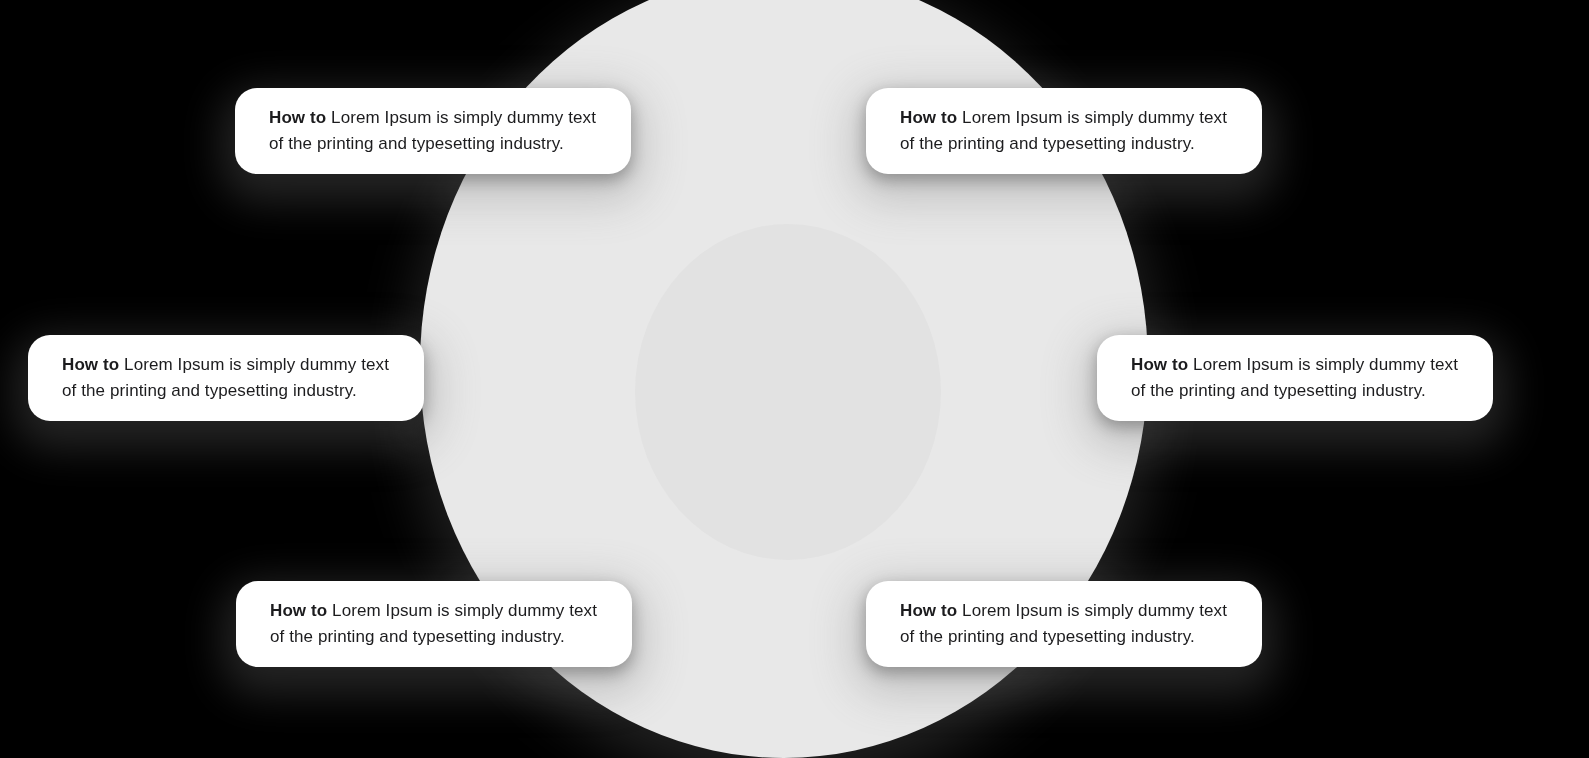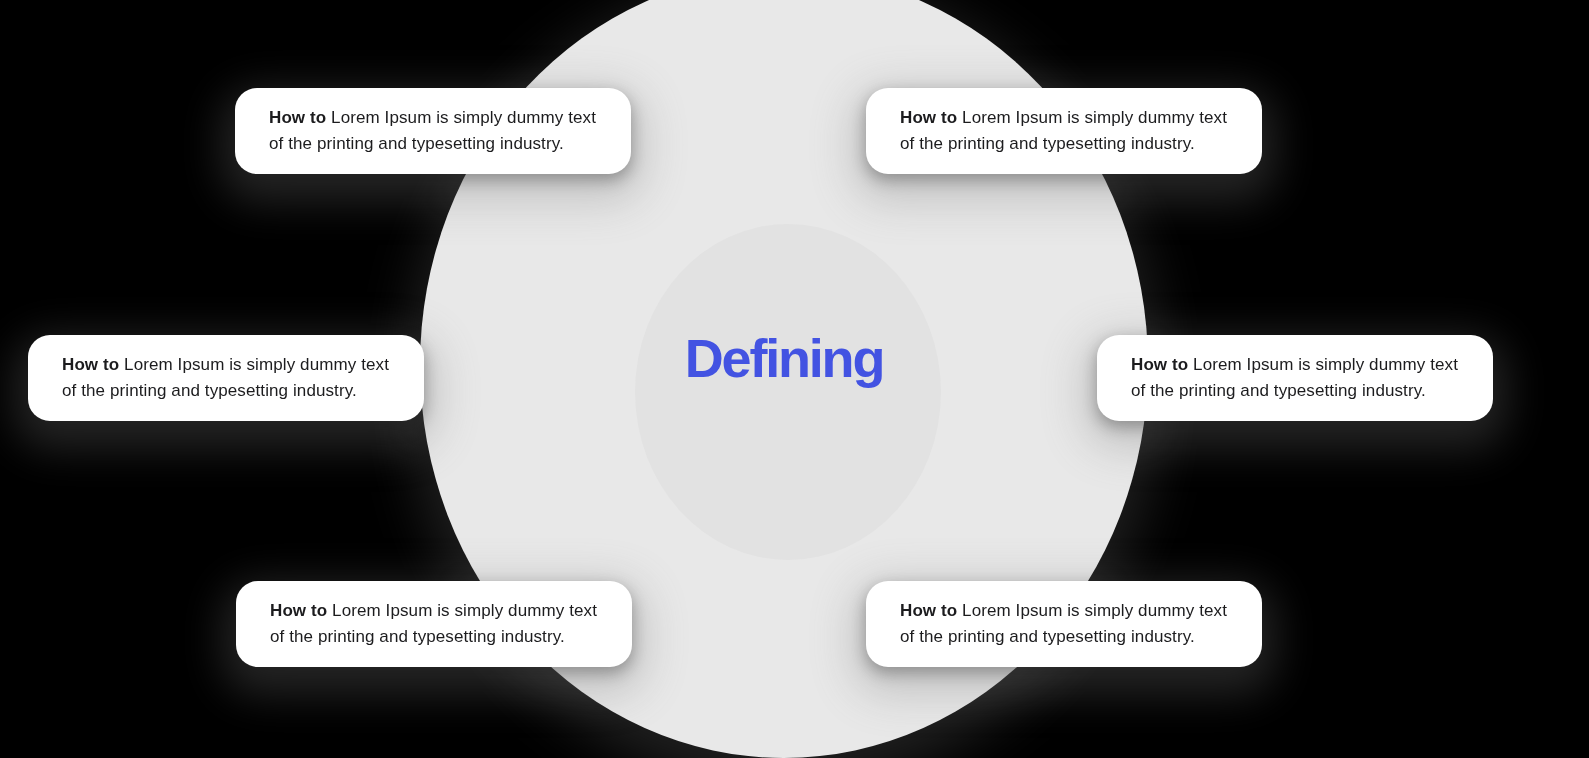--- a/index.html
+++ b/index.html
@@ -95,21 +95,20 @@
 </style>
 </head>
 <body>
 
 <div class="stage" style="--background: #000000; --circle-outer: #e8e8e8; --circle-inner: #e2e2e2; --card-background: #ffffff; --card-text: #1c1c1e; --title-blue: #4353e2; --subtitle-blue: #4c5ee6;">
 
   <div class="outer-ellipse"></div>
   <div class="inner-ellipse"></div>
 
   <div class="center-text">
-    <div class="center-title">Defining</div>
   </div>
 
   <div class="card card-top-left">
     <p class="card-text"><b class="card-lead">How to</b> <span>Lorem Ipsum is simply dummy text of the printing and typesetting industry.</span></p>
   </div>
 
   <div class="card card-top-right">
     <p class="card-text"><b class="card-lead">How to</b> <span>Lorem Ipsum is simply dummy text of the printing and typesetting industry.</span></p>
   </div>
 

